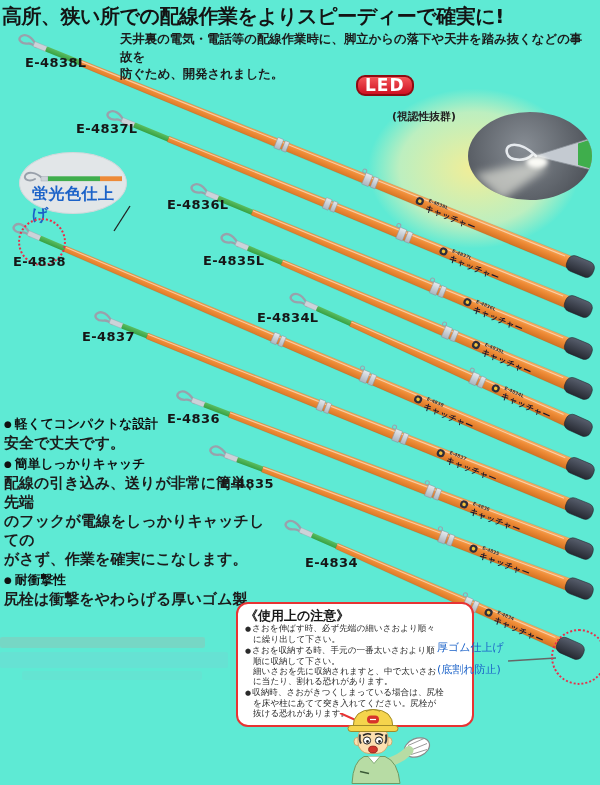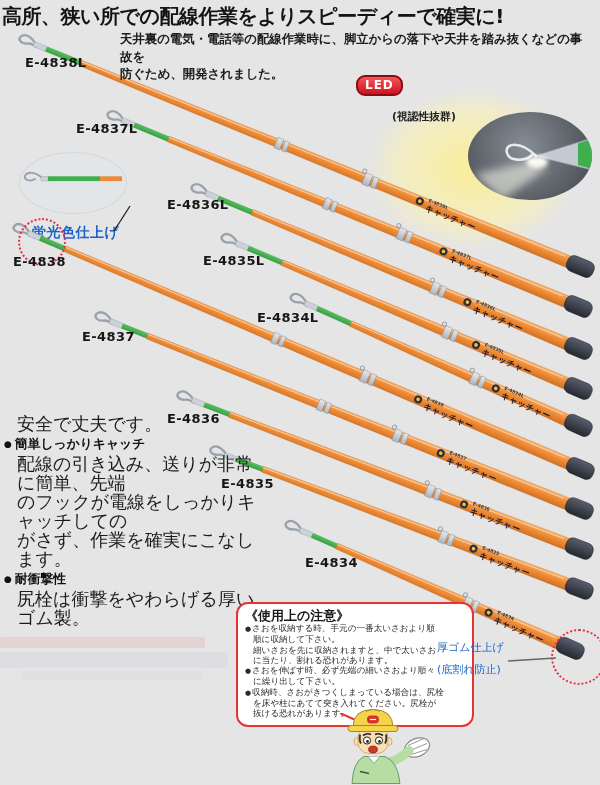--- a/index.html
+++ b/index.html
@@ -1,51 +1,51 @@
 <!DOCTYPE html>
 <html><head>
 <meta charset="utf-8">
 <style>
   html,body{margin:0;padding:0;background:#fff;}
-  .stage{position:relative;width:600px;height:785px;overflow:hidden;background:#e5e5e5;
+  .stage{position:relative;width:600px;height:785px;overflow:hidden;background:#5eead4;
          font-family:"DejaVu Sans","Liberation Sans",sans-serif;color:#1a1a1a;}
   .abs{position:absolute;}
 
   
   .page-title{left:2px;top:3px;font-size:20px;font-weight:900;letter-spacing:-0.5px;color:#141414;white-space:nowrap;z-index:3;}
   .intro{left:120px;top:30px;width:470px;font-size:12.4px;line-height:17.5px;font-weight:700;color:#1c1c1c;white-space:pre-line;z-index:3;}
 
   
   .glow{left:338px;top:66px;width:272px;height:205px;z-index:0;border-radius:50%;
         background:radial-gradient(closest-side,rgba(250,238,148,0.95),rgba(251,242,178,0.6) 55%,rgba(255,255,255,0) 78%);}
   .led-badge{left:356px;top:75px;height:17px;line-height:16px;padding:0 7px;border-radius:9px;
              background:linear-gradient(#f4575a,#cf1122);border:2px solid #8e0a12;color:#fff;
-             font-size:12px;font-weight:900;letter-spacing:1px;z-index:3;}
+             font-size:17px;font-weight:900;letter-spacing:1px;z-index:3;}
   .led-desc{left:381px;top:76px;width:215px;font-size:12.2px;line-height:16.5px;font-weight:800;color:#101010;white-space:pre-line;z-index:3;}
   .led-desc::before{content:"● ";font-size:10px;}
   .led-note{left:392px;top:110px;font-size:10.8px;font-weight:600;color:#222;z-index:3;}
   .led-photo{left:468px;top:112px;width:124px;height:88px;border-radius:50%;z-index:3;overflow:hidden;
              background:radial-gradient(circle at 45% 40%,#878d94,#5d6269 60%,#41454c);}
 
   
   .callout-ellipse{left:19px;top:152px;width:106px;height:60px;border-radius:50%;background:#e2e6e8;border:1px solid #d3d8db;z-index:1;}
-  .fluor-label{left:12px;top:31px;font-size:14px;font-weight:800;color:#1b62c8;letter-spacing:0.5px;margin-top:40px;}
+  .fluor-label{left:12px;top:31px;font-size:16px;font-weight:800;color:#1b62c8;letter-spacing:0.5px;}
   .dash-circle{border:2.5px dotted #e8304a;border-radius:50%;z-index:3;}
   .dc-tip{left:18px;top:218px;width:44px;height:44px;}
   .dc-cap{left:551px;top:629px;width:52px;height:52px;}
 
   
   .pole-label{font-size:13px;font-weight:800;color:#161616;letter-spacing:0.4px;z-index:3;white-space:nowrap;}
 
   
   .features{left:4px;top:414px;width:262px;z-index:3;}
   .feature{margin-bottom:1px;}
   .f-title{font-size:12.8px;font-weight:800;color:#101010;line-height:19px;}
   .f-title::before{content:"●";font-size:9px;vertical-align:1px;margin-right:3px;}
-  .f-body{font-size:18px;line-height:19px;color:#1c1c1c;margin-left:13px;white-space:pre-line;font-weight:400;}
+  .f-body{font-size:15px;line-height:19px;color:#1c1c1c;white-space:pre-line;font-weight:700;}
 
   
   .notice{left:236px;top:602px;width:238px;background:#fff;border:2px solid #e83333;border-radius:12px;
           padding:5px 7px 6px 7px;z-index:4;box-sizing:border-box;}
   .n-title{font-size:13px;font-weight:800;color:#1a1a1a;line-height:14px;}
   .n-item{font-size:8.6px;line-height:10.3px;color:#2a2a2a;white-space:pre-line;margin-left:8px;text-indent:-8px;font-weight:500;}
   .n-item::before{content:"●";font-size:7px;margin-right:1px;}
   .tail{left:336px;top:713px;z-index:5;}
 
   
@@ -285,42 +285,43 @@
   <div class="abs pole-label" style="left:203px;top:253px">E-4835L</div>
   <div class="abs pole-label" style="left:257px;top:310px">E-4834L</div>
   <div class="abs pole-label" style="left:13px;top:254px">E-4838</div>
   <div class="abs pole-label" style="left:82px;top:329px">E-4837</div>
   <div class="abs pole-label" style="left:167px;top:411px">E-4836</div>
   <div class="abs pole-label" style="left:221px;top:476px">E-4835</div>
   <div class="abs pole-label" style="left:305px;top:555px">E-4834</div>
 
   <div class="abs features">
     <div class="feature">
+      <div class="f-title">軽くてコンパクトな設計</div>
       <div class="f-body">安全で丈夫です。</div>
     </div>
     <div class="feature">
       <div class="f-title">簡単しっかりキャッチ</div>
       <div class="f-body">配線の引き込み、送りが非常に簡単、先端
 のフックが電線をしっかりキャッチしての
 がさず、作業を確実にこなします。</div>
     </div>
     <div class="feature">
       <div class="f-title">耐衝撃性</div>
       <div class="f-body">尻栓は衝撃をやわらげる厚いゴム製。</div>
     </div>
   </div>
 
   <div class="abs notice">
     <div class="n-title">《使用上の注意》</div>
+    <div class="n-item">さおを伸ばす時、必ず先端の細いさおより順々
+に繰り出して下さい。</div>
     <div class="n-item">さおを収納する時、手元の一番太いさおより順
 順に収納して下さい。
 細いさおを先に収納されますと、中で太いさお
 に当たり、割れる恐れがあります。</div>
-    <div class="n-item">さおを伸ばす時、必ず先端の細いさおより順々
-に繰り出して下さい。</div>
     <div class="n-item">収納時、さおがきつくしまっている場合は、尻栓
 を床や柱にあてて突き入れてください。尻栓が
 抜ける恐れがあります。</div>
   </div>
   <svg class="abs tail" width="50" height="22" viewBox="0 0 50 22">
     <polygon points="4,-2 32,-2 44,18" fill="#fff"></polygon>
     <path d="M4,0 L44,18 M32,0 L44,18" stroke="#e83333" stroke-width="2" fill="none"></path>
   </svg>
 
   <div class="abs rubber-label">厚ゴム仕上げ

